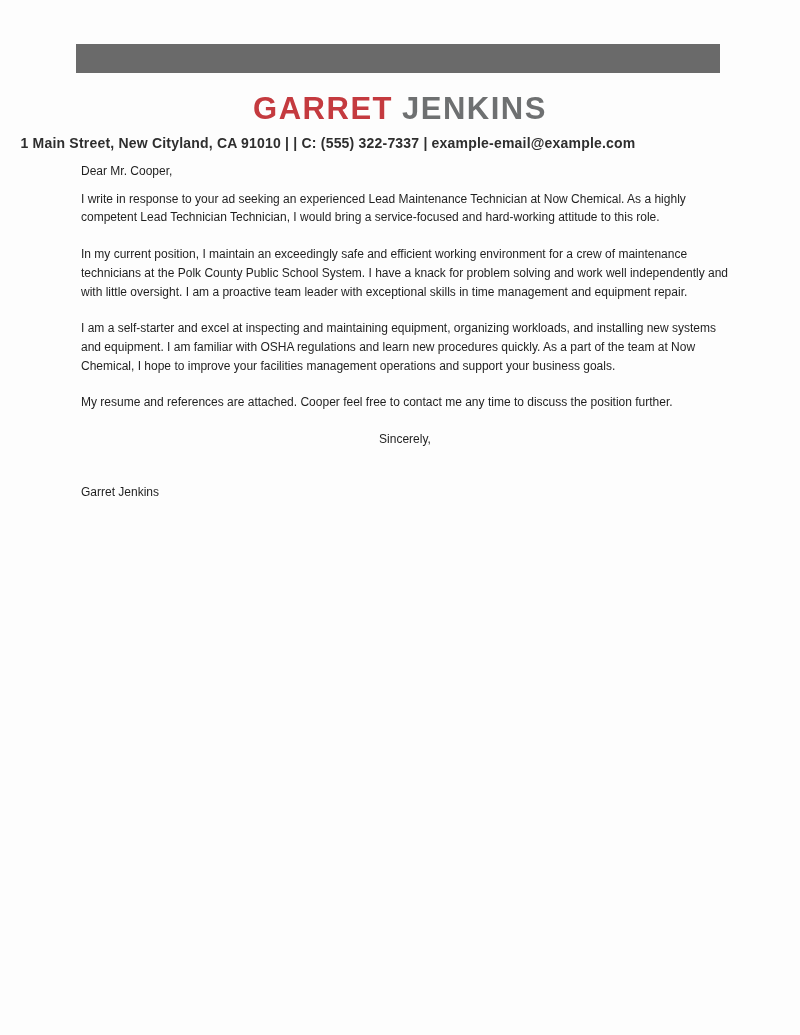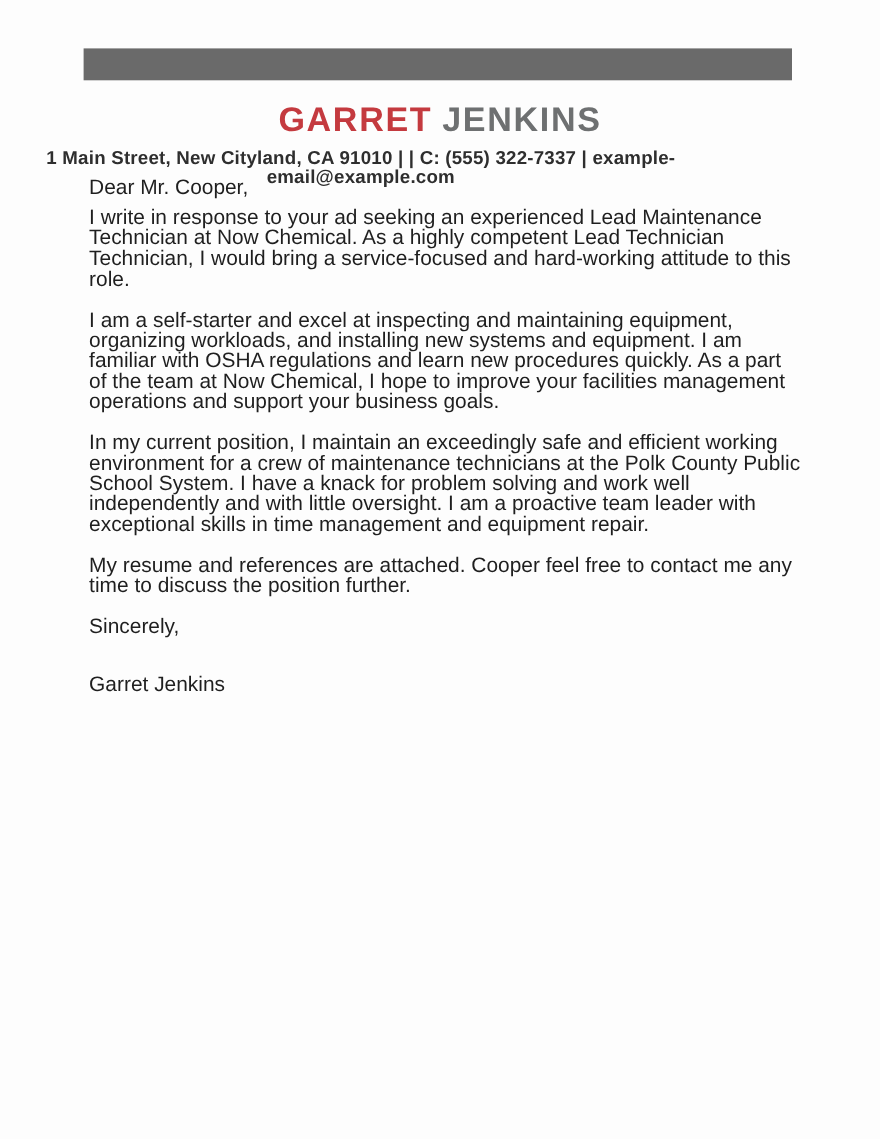--- a/index.html
+++ b/index.html
@@ -35,62 +35,62 @@
     white-space: nowrap;
   }
   .name .first { margin-right: 9px; }
 
   .contact {
     position: absolute;
     top: 135px;
     left: 0;
     width: 656px;
     text-align: center;
-    font-size: 17px;
+    font-size: 14px;
     font-weight: bold;
     letter-spacing: 0.2px;
     line-height: 17px;
     color: #2e2e2e;
   }
 
   .letter-body {
     position: absolute;
     left: 81px;
     top: 162px;
     width: 648px;
-    font-size: 19px;
+    font-size: 12px;
     line-height: 18.7px;
     color: #1f1f1f;
   }
   .salutation { margin: 0 0 9px 0; }
   .para       { margin: 0 0 18px 0; }
-  .closing    { margin: 0 0 34px 0; }
+  .closing    { margin: 0 0 34px 0; text-align: center; }
   .signature  { margin: 0; }
 </style>
 </head>
 <body>
 
 <div class="page">
 
   <div class="header-bar" style="background: rgb(106, 106, 106);"></div>
 
   <h1 class="name">
     <span class="first" style="color: rgb(196, 58, 63);">GARRET</span><span class="last" style="color: rgb(110, 112, 113);">JENKINS</span>
   </h1>
 
   <div class="contact">1 Main Street, New Cityland, CA 91010 | | C: (555) 322-7337 | example-email@example.com</div>
 
   <div class="letter-body">
     <p class="salutation">Dear Mr. Cooper,</p>
 
     <p class="para">I write in response to your ad seeking an experienced Lead Maintenance Technician at Now Chemical. As a highly competent Lead Technician Technician, I would bring a service-focused and hard-working attitude to this role.</p>
 
+    <p class="para">In my current position, I maintain an exceedingly safe and efficient working environment for a crew of maintenance technicians at the Polk County Public School System. I have a knack for problem solving and work well independently and with little oversight. I am a proactive team leader with exceptional skills in time management and equipment repair.</p>
+
     <p class="para">I am a self-starter and excel at inspecting and maintaining equipment, organizing workloads, and installing new systems and equipment. I am familiar with OSHA regulations and learn new procedures quickly. As a part of the team at Now Chemical, I hope to improve your facilities management operations and support your business goals.</p>
-
-    <p class="para">In my current position, I maintain an exceedingly safe and efficient working environment for a crew of maintenance technicians at the Polk County Public School System. I have a knack for problem solving and work well independently and with little oversight. I am a proactive team leader with exceptional skills in time management and equipment repair.</p>
 
     <p class="para">My resume and references are attached. Cooper feel free to contact me any time to discuss the position further.</p>
 
     <p class="closing">Sincerely,</p>
 
     <p class="signature">Garret Jenkins</p>
   </div>
 
 </div>
 

